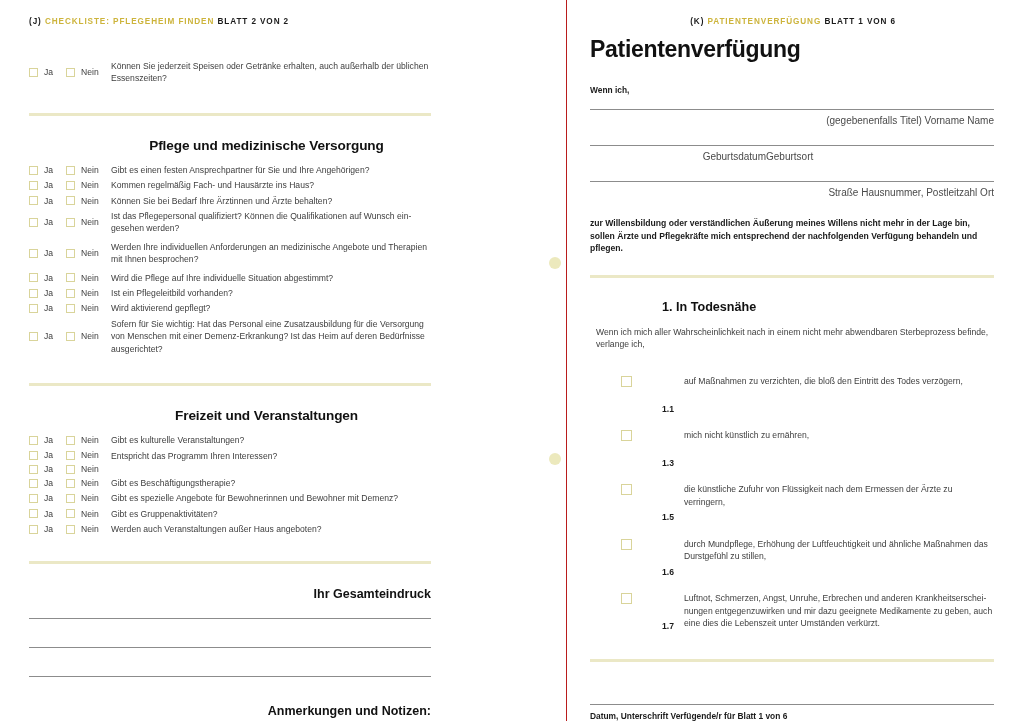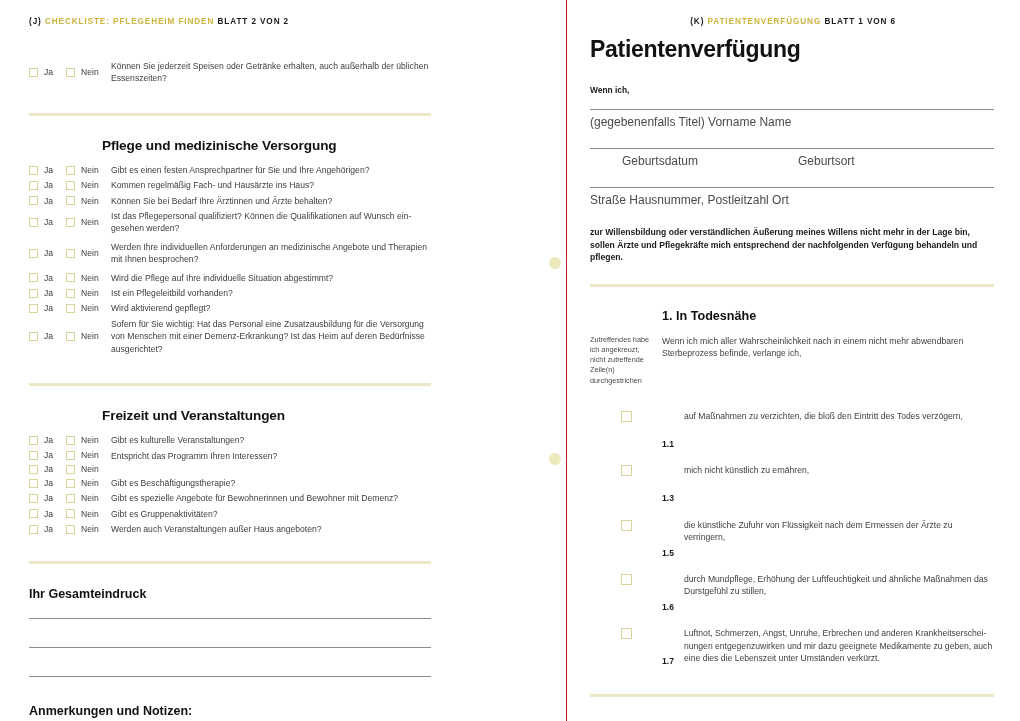--- a/index.html
+++ b/index.html
@@ -95,30 +95,32 @@
     flex: 1 1 auto;
     padding-top: 0px;
   }
 
   .sec-head {
     font-size: 13.6px;
     font-weight: bold;
     color: #111111;
     letter-spacing: -0.1px;
     margin: 0 0 11px 73px;
+    text-align: center;
   }
 
   .block-gap-top    { height: 22px; }
   .block-gap-bottom { height: 22px; }
 
   .big-head {
     font-size: 12.5px;
     font-weight: bold;
     color: #111111;
     margin: 0 0 17px 0;
+    text-align: right;
   }
 
   .write-lines { margin: 0; }
   .write-lines .wl {
     height: 1px;
     background: #8c8c8c;
     margin-bottom: 28px;
   }
   .write-lines .wl:last-child { margin-bottom: 0; }
 
@@ -148,26 +150,27 @@
   }
   .pv-lead {
     font-size: 8.4px;
     font-weight: bold;
     color: #1b1b1b;
     margin: 0 0 14px 0;
   }
 
   .field-line { height: 1px; background: #8c8c8c; }
   .field-cap {
-    font-size: 12px;
+    font-size: 10px;
     color: #4a4a4a;
     padding-top: 5px;
+    text-align: right;
   }
   .field-block { margin-bottom: 19px; }
-  .field-cap-row { display: flex; margin-left: 32px; }
+  .field-cap-row { display: flex; }
   .field-cap-row .c1 { width: 176px; }
 
   .pv-statement {
     font-size: 8.6px;
     font-weight: bold;
     line-height: 12.6px;
     color: #1b1b1b;
     margin: 8px 0 0 0;
   }
 
@@ -519,21 +522,20 @@
 
   <div class="pv-rule-wrap">
     <div class="rule-yellow"></div>
   </div>
 
   <div style="height:22px"></div>
 
   <div class="sec1-head">1. In Todesnähe</div>
 
   <div class="sidenote-row">
-    <div class="sidenote">Zutreffendes habe ich angekreuzt, nicht zutreffende Zeile(n) durchgestrichen</div>
     <div class="sec1-intro">Wenn ich mich aller Wahrscheinlichkeit nach in einem nicht mehr abwendbaren Sterbeprozess befinde, verlange ich,</div>
   </div>
 
   <div style="height:10px"></div>
 
   <div>
     <div class="num-row">
       <span class="num-box-cell">
           <span class="num-box"></span>
         </span>

